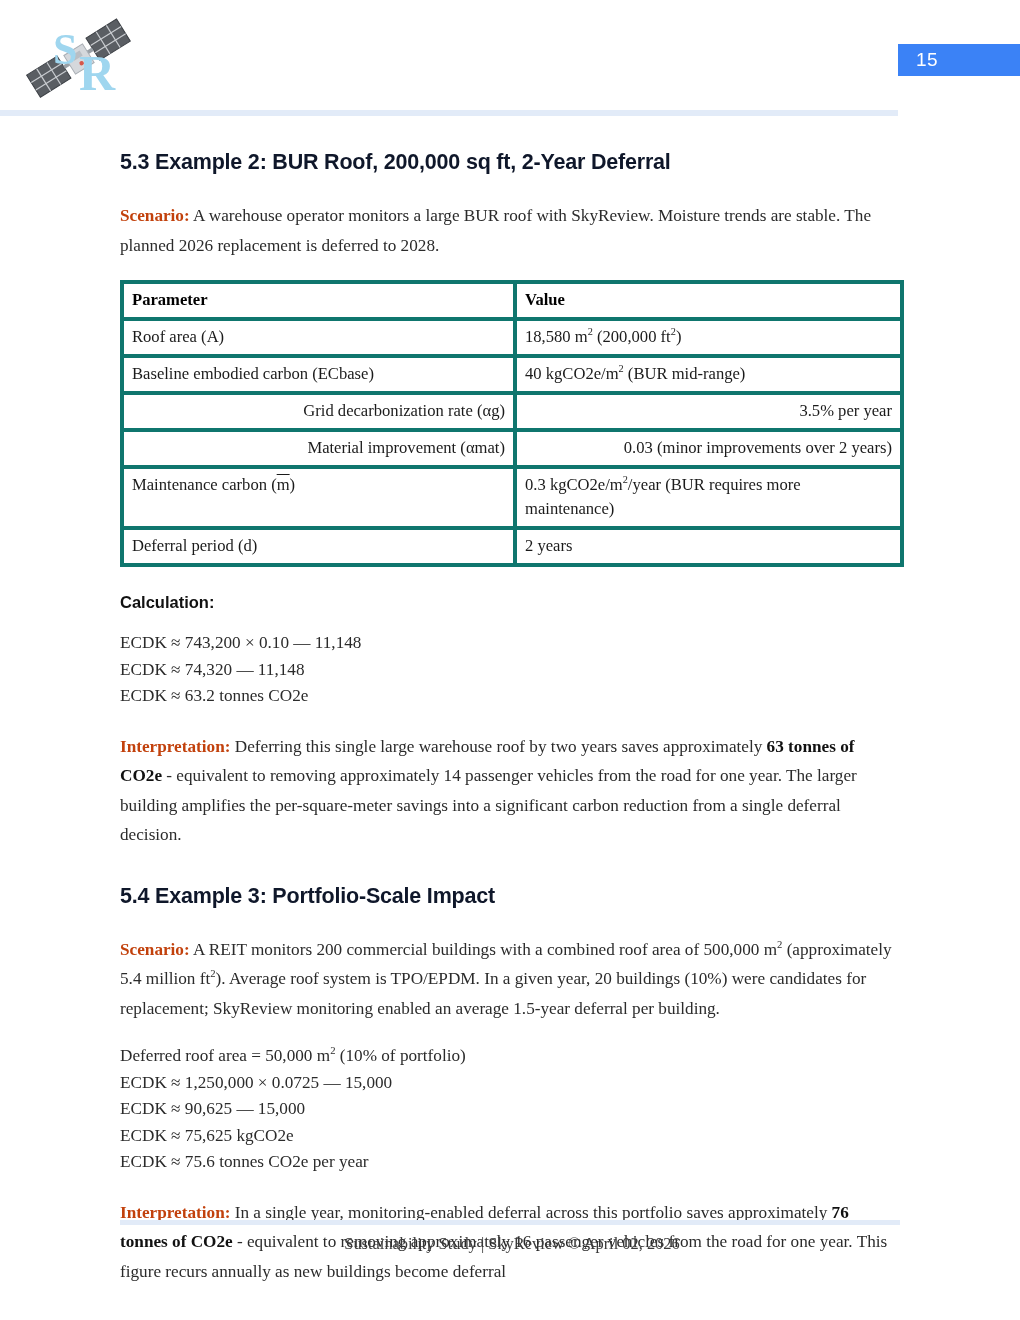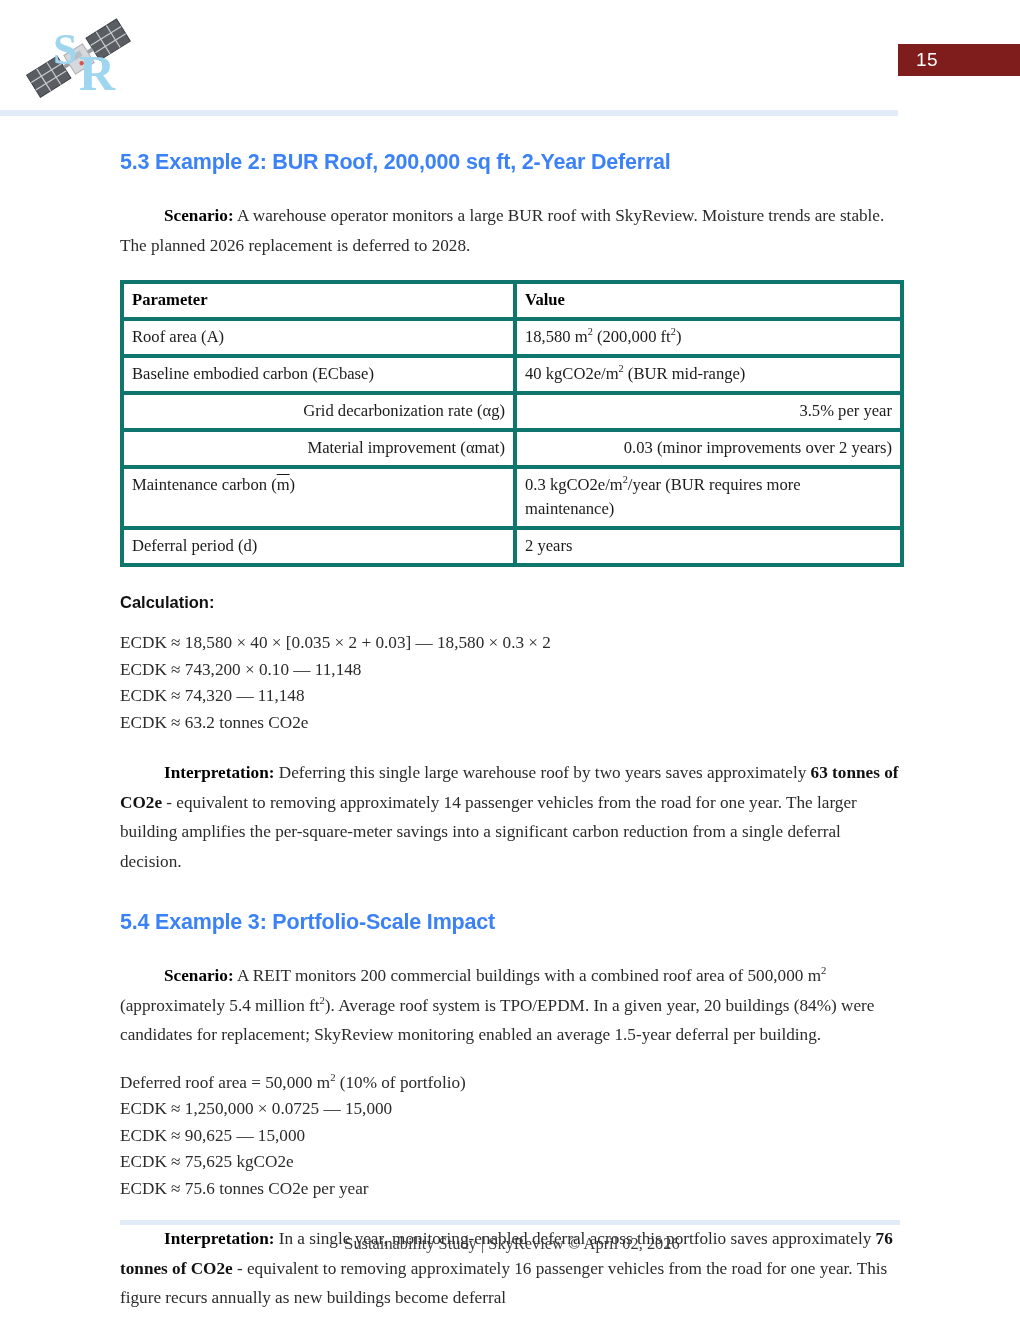--- a/index.html
+++ b/index.html
@@ -32,21 +32,21 @@
     height: 95px;
   }
   #brand-logo svg { display: block; }
 
   #page-number-badge {
     position: absolute;
     left: 898px;
     top: 44px;
     width: 122px;
     height: 32px;
-    background: #7f1d1d;
+    background: #3b82f6;
     color: #ffffff;
     font-family: "Liberation Sans", sans-serif;
     font-size: 19px;
     line-height: 32px;
     padding-left: 18px;
     box-sizing: border-box;
     letter-spacing: 0.5px;
   }
   #header-rule {
     position: absolute;
@@ -64,31 +64,31 @@
     top: 150px;
     width: 780px;
   }
 
   h2.section-heading {
     font-family: "Liberation Sans", sans-serif;
     font-size: 21.5px;
     font-weight: bold;
     letter-spacing: -0.2px;
     margin: 0 0 26px 0;
-    color: #3b82f6;
+    color: #0f172a;
   }
   h2.section-heading.second { margin-top: 34px; }
 
   p.body-text {
     font-size: 17.2px;
     line-height: 29.5px;
     margin: 0 0 20px 0;
     color: #2b2b2b;
   }
-  p.body-text .lead-label { font-weight: bold; color: #000000; margin-left: 44px; }
+  p.body-text .lead-label { font-weight: bold; color: #c2410c; }
   p.body-text b { font-weight: bold; color: #111111; }
 
   sup { font-size: 0.62em; vertical-align: super; line-height: 0; }
 
   
   table.param-table {
     border-collapse: collapse;
     width: 780px;
     margin: 0 0 26px 0;
     table-layout: fixed;
@@ -240,34 +240,33 @@
       <tr>
         <td>Deferral period (d)</td>
         <td>2 years</td>
       </tr>
     </tbody>
   </table>
 
   <div class="sub-label">Calculation:</div>
 
   <div class="calc-block">
-    <div class="calc-line">ECDK ≈ 18,580 × 40 × [0.035 × 2 + 0.03] — 18,580 × 0.3 × 2</div>
     <div class="calc-line">ECDK ≈ 743,200 × 0.10 — 11,148</div>
     <div class="calc-line">ECDK ≈ 74,320 — 11,148</div>
     <div class="calc-line">ECDK ≈ 63.2 tonnes CO2e</div>
   </div>
 
   <p class="body-text">
     <span class="lead-label">Interpretation:</span><span> Deferring this single large warehouse roof by two years saves approximately </span><b>63 tonnes of CO2e</b><span> - equivalent to removing approximately 14 passenger vehicles from the road for one year. The larger building amplifies the per-square-meter savings into a significant carbon reduction from a single deferral decision.</span>
   </p>
 
   <h2 class="section-heading second">5.4 Example 3: Portfolio-Scale Impact</h2>
 
   <p class="body-text">
-    <span class="lead-label">Scenario:</span><span> A REIT monitors 200 commercial buildings with a combined roof area of 500,000 m</span><sup>2</sup><span> (approximately 5.4 million ft</span><sup>2</sup><span>). Average roof system is TPO/EPDM. In a given year, 20 buildings (84%) were candidates for replacement; SkyReview monitoring enabled an average 1.5-year deferral per building.</span>
+    <span class="lead-label">Scenario:</span><span> A REIT monitors 200 commercial buildings with a combined roof area of 500,000 m</span><sup>2</sup><span> (approximately 5.4 million ft</span><sup>2</sup><span>). Average roof system is TPO/EPDM. In a given year, 20 buildings (10%) were candidates for replacement; SkyReview monitoring enabled an average 1.5-year deferral per building.</span>
   </p>
 
   <div class="calc-block">
     <div class="calc-line"><span>Deferred roof area = 50,000 m</span><sup>2</sup><span> (10% of portfolio)</span></div>
     <div class="calc-line">ECDK ≈ 1,250,000 × 0.0725 — 15,000</div>
     <div class="calc-line">ECDK ≈ 90,625 — 15,000</div>
     <div class="calc-line">ECDK ≈ 75,625 kgCO2e</div>
     <div class="calc-line">ECDK ≈ 75.6 tonnes CO2e per year</div>
   </div>
 

